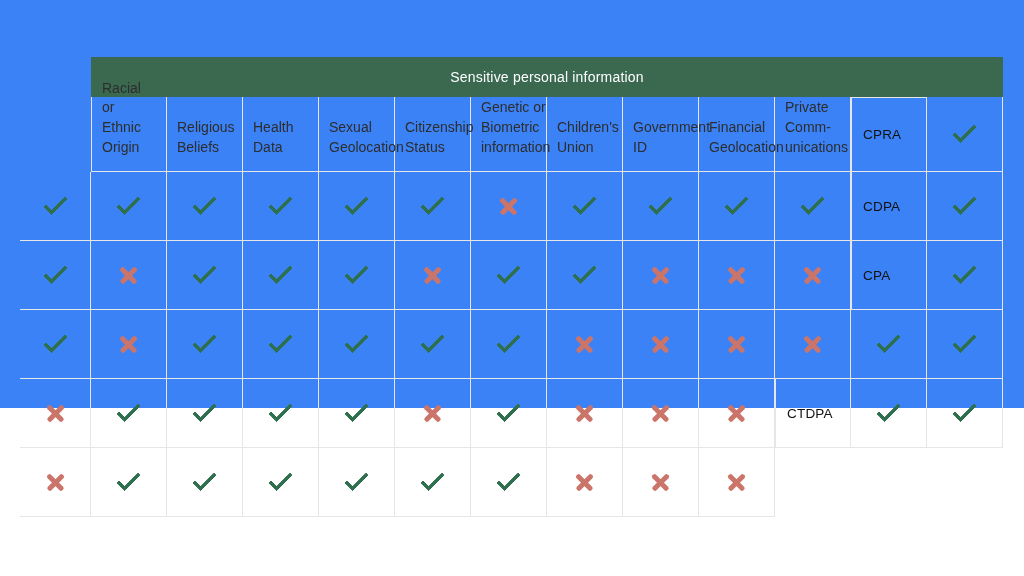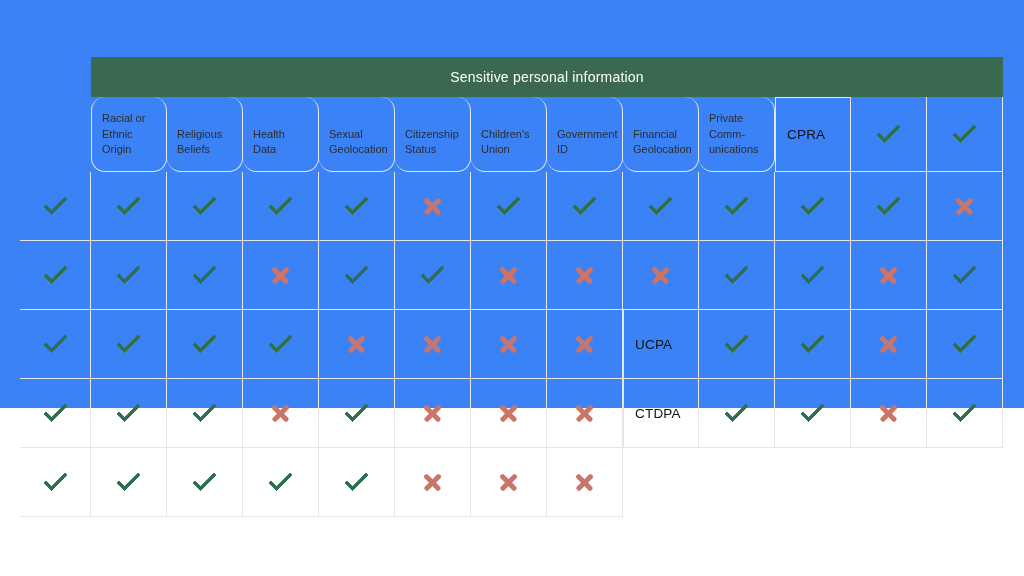--- a/index.html
+++ b/index.html
@@ -26,23 +26,22 @@
     grid-column:2/14;grid-row:1;
     background:var(--header-green);
     color:#fff;font-size:14px;letter-spacing:.2px;
     display:flex;align-items:center;justify-content:center;
   }
   .hcell{
     border-right:1px solid var(--grid);
     border-bottom:1px solid var(--grid);
     display:flex;align-items:flex-end;
     padding:0 16px 13px 10px;
-    font-size:11px;line-height:1.42;color:var(--header-text);
+    font-size:14px;line-height:1.42;color:var(--header-text);
     white-space:pre-line;
-    border-radius:14px;
   }
   .hcell.hfirst{border-left:1px solid var(--grid);}
   .rlabel{
     border-left:1px solid var(--grid);
     border-right:1px solid var(--grid);
     border-bottom:1px solid var(--grid);
     display:flex;align-items:center;
     padding-left:11px;
     font-size:13.5px;letter-spacing:.2px;color:var(--label-text);
   }
@@ -82,20 +81,23 @@
 Ethnic
 Origin</div>
     <div class="hcell">Religious
 Beliefs</div>
     <div class="hcell">Health
 Data</div>
     <div class="hcell">Sexual
 Geolocation</div>
     <div class="hcell">Citizenship
 Status</div>
+    <div class="hcell">Genetic or
+Biometric
+information</div>
     <div class="hcell">Children's
 Union</div>
     <div class="hcell">Government
 ID</div>
     <div class="hcell">Financial
 Geolocation</div>
     <div class="hcell">Private
 Comm-
 unications</div>
 
@@ -130,95 +132,96 @@
     <div class="cell">
         <span class="mark mark-check"></span>
       </div>
     <div class="cell">
         <span class="mark mark-check"></span>
       </div>
     <div class="cell">
         <span class="mark mark-check"></span>
       </div>
 
-    <div class="cell">
-        <span class="mark mark-check"></span>
-      </div>
-    <div class="cell">
-        <span class="mark mark-check"></span>
-      </div>
-    <div class="cell">
-        <span class="mark mark-cross"></span>
-      </div>
-    <div class="cell">
-        <span class="mark mark-check"></span>
-      </div>
-    <div class="cell">
-        <span class="mark mark-check"></span>
-      </div>
-    <div class="cell">
-        <span class="mark mark-check"></span>
-      </div>
-    <div class="cell">
-        <span class="mark mark-cross"></span>
-      </div>
-    <div class="cell">
-        <span class="mark mark-check"></span>
-      </div>
-    <div class="cell">
-        <span class="mark mark-check"></span>
-      </div>
-    <div class="cell">
-        <span class="mark mark-cross"></span>
-      </div>
-    <div class="cell">
-        <span class="mark mark-cross"></span>
-      </div>
-    <div class="cell">
-        <span class="mark mark-cross"></span>
-      </div>
-
-    <div class="cell">
-        <span class="mark mark-check"></span>
-      </div>
-    <div class="cell">
-        <span class="mark mark-check"></span>
-      </div>
-    <div class="cell">
-        <span class="mark mark-cross"></span>
-      </div>
-    <div class="cell">
-        <span class="mark mark-check"></span>
-      </div>
-    <div class="cell">
-        <span class="mark mark-check"></span>
-      </div>
-    <div class="cell">
-        <span class="mark mark-check"></span>
-      </div>
-    <div class="cell">
-        <span class="mark mark-check"></span>
-      </div>
-    <div class="cell">
-        <span class="mark mark-check"></span>
-      </div>
-    <div class="cell">
-        <span class="mark mark-cross"></span>
-      </div>
-    <div class="cell">
-        <span class="mark mark-cross"></span>
-      </div>
-    <div class="cell">
-        <span class="mark mark-cross"></span>
-      </div>
-    <div class="cell">
-        <span class="mark mark-cross"></span>
-      </div>
-
-    <div class="rlabel">UCPA</div>
+    <div class="rlabel">CDPA</div>
+    <div class="cell">
+        <span class="mark mark-check"></span>
+      </div>
+    <div class="cell">
+        <span class="mark mark-check"></span>
+      </div>
+    <div class="cell">
+        <span class="mark mark-cross"></span>
+      </div>
+    <div class="cell">
+        <span class="mark mark-check"></span>
+      </div>
+    <div class="cell">
+        <span class="mark mark-check"></span>
+      </div>
+    <div class="cell">
+        <span class="mark mark-check"></span>
+      </div>
+    <div class="cell">
+        <span class="mark mark-cross"></span>
+      </div>
+    <div class="cell">
+        <span class="mark mark-check"></span>
+      </div>
+    <div class="cell">
+        <span class="mark mark-check"></span>
+      </div>
+    <div class="cell">
+        <span class="mark mark-cross"></span>
+      </div>
+    <div class="cell">
+        <span class="mark mark-cross"></span>
+      </div>
+    <div class="cell">
+        <span class="mark mark-cross"></span>
+      </div>
+
+    <div class="rlabel">CPA</div>
+    <div class="cell">
+        <span class="mark mark-check"></span>
+      </div>
+    <div class="cell">
+        <span class="mark mark-check"></span>
+      </div>
+    <div class="cell">
+        <span class="mark mark-cross"></span>
+      </div>
+    <div class="cell">
+        <span class="mark mark-check"></span>
+      </div>
+    <div class="cell">
+        <span class="mark mark-check"></span>
+      </div>
+    <div class="cell">
+        <span class="mark mark-check"></span>
+      </div>
+    <div class="cell">
+        <span class="mark mark-check"></span>
+      </div>
+    <div class="cell">
+        <span class="mark mark-check"></span>
+      </div>
+    <div class="cell">
+        <span class="mark mark-cross"></span>
+      </div>
+    <div class="cell">
+        <span class="mark mark-cross"></span>
+      </div>
+    <div class="cell">
+        <span class="mark mark-cross"></span>
+      </div>
+    <div class="cell">
+        <span class="mark mark-cross"></span>
+      </div>
+
     <div class="cell">
         <span class="mark mark-check"></span>
       </div>
     <div class="cell">
         <span class="mark mark-check"></span>
       </div>
     <div class="cell">
         <span class="mark mark-cross"></span>
       </div>
     <div class="cell">

